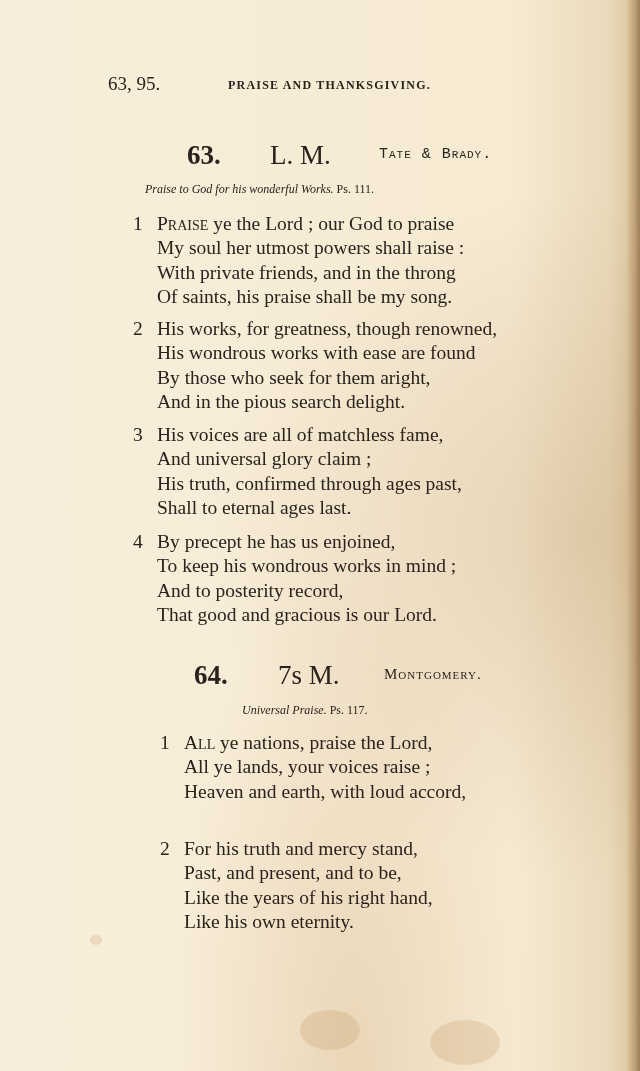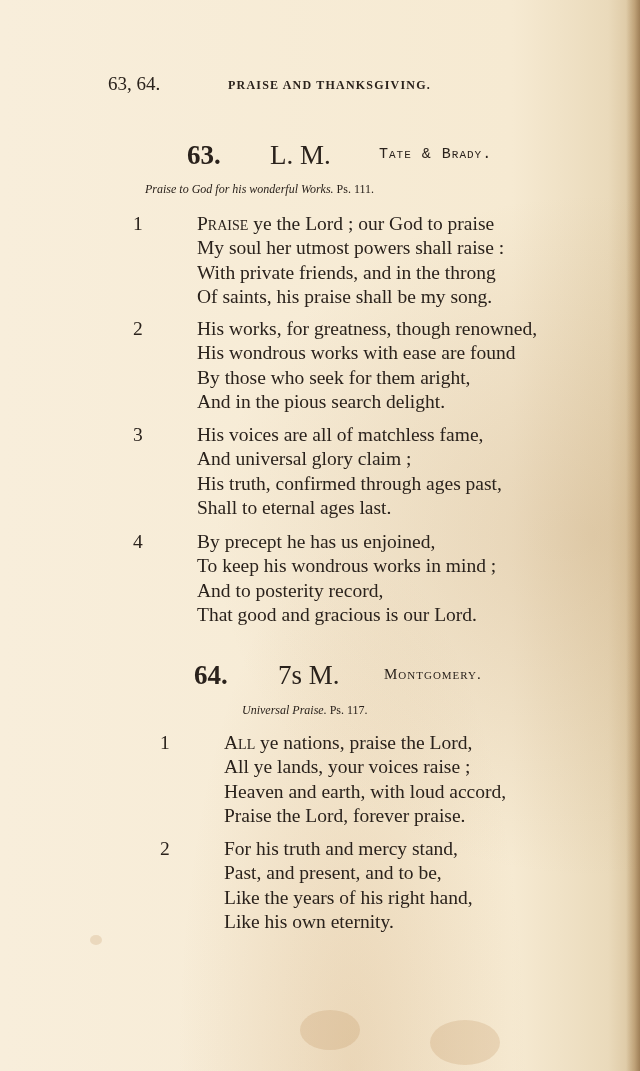--- a/index.html
+++ b/index.html
@@ -31,35 +31,35 @@
     font-size: 12px; letter-spacing: 1.2px; font-weight: bold;
   }
   .hymn-head { position: absolute; white-space: nowrap; }
   .hymn-head .num { font-size: 27px; font-weight: bold; position: absolute; }
   .hymn-head .meter { font-size: 27px; position: absolute; }
   .hymn-head .author { font-size: 15px; letter-spacing: 1px; font-variant: small-caps; position: absolute; top: 6px; }
   .subtitle { position: absolute; font-size: 12px; font-style: italic; white-space: nowrap; }
   .subtitle .ref { font-style: normal; }
   .stanza { position: absolute; font-size: 19.5px; line-height: 24.3px; white-space: nowrap; }
   .stanza .sn { position: absolute; left: 0; top: 0; }
-  .stanza .lines { position: absolute; left: 24px; top: 0; margin-left: 40px; }
+  .stanza .lines { position: absolute; left: 24px; top: 0; }
   .sc { font-variant: small-caps; }
   .stain { position: absolute; border-radius: 50%; background: rgba(175,120,60,0.18); }
 </style>
 </head>
 <body>
 
 <div class="page">
   <div class="edge"></div>
   <div class="stain" style="left:300px;top:1010px;width:60px;height:40px;"></div>
   <div class="stain" style="left:430px;top:1020px;width:70px;height:45px;"></div>
   <div class="stain" style="left:90px;top:935px;width:12px;height:10px;"></div>
 
   <div class="header">
-    <span class="pn">63, 64.</span>
+    <span class="pn">63, 95.</span>
     <span class="rt">PRAISE AND THANKSGIVING.</span>
   </div>
 
   <div class="hymn-head" style="left:187px;top:140px;">
     <span class="num" style="left:0;top:0;">63.</span>
     <span class="meter" style="left:83px;top:0;">L. M.</span>
     <span class="author" style="left:192px;font-family:Liberation Mono, monospace;">Tate &amp; Brady.</span>
   </div>
   <div class="subtitle" style="left:145px;top:182px;">
     <span>Praise to God for his wonderful Works.</span>
@@ -115,21 +115,20 @@
     <span>Universal Praise.</span>
     <span class="ref">Ps. 117.</span>
   </div>
 
   <div class="stanza" style="left:160px;top:731px;">
     <span class="sn">1</span>
     <div class="lines">
       <div><span class="sc">All</span><span> ye nations, praise the Lord,</span></div>
       <div>All ye lands, your voices raise ;</div>
       <div>Heaven and earth, with loud accord,</div>
-      <div>Praise the Lord, forever praise.</div>
     </div>
   </div>
 
   <div class="stanza" style="left:160px;top:837px;">
     <span class="sn">2</span>
     <div class="lines">
       <div>For his truth and mercy stand,</div>
       <div>Past, and present, and to be,</div>
       <div>Like the years of his right hand,</div>
       <div>Like his own eternity.</div>

